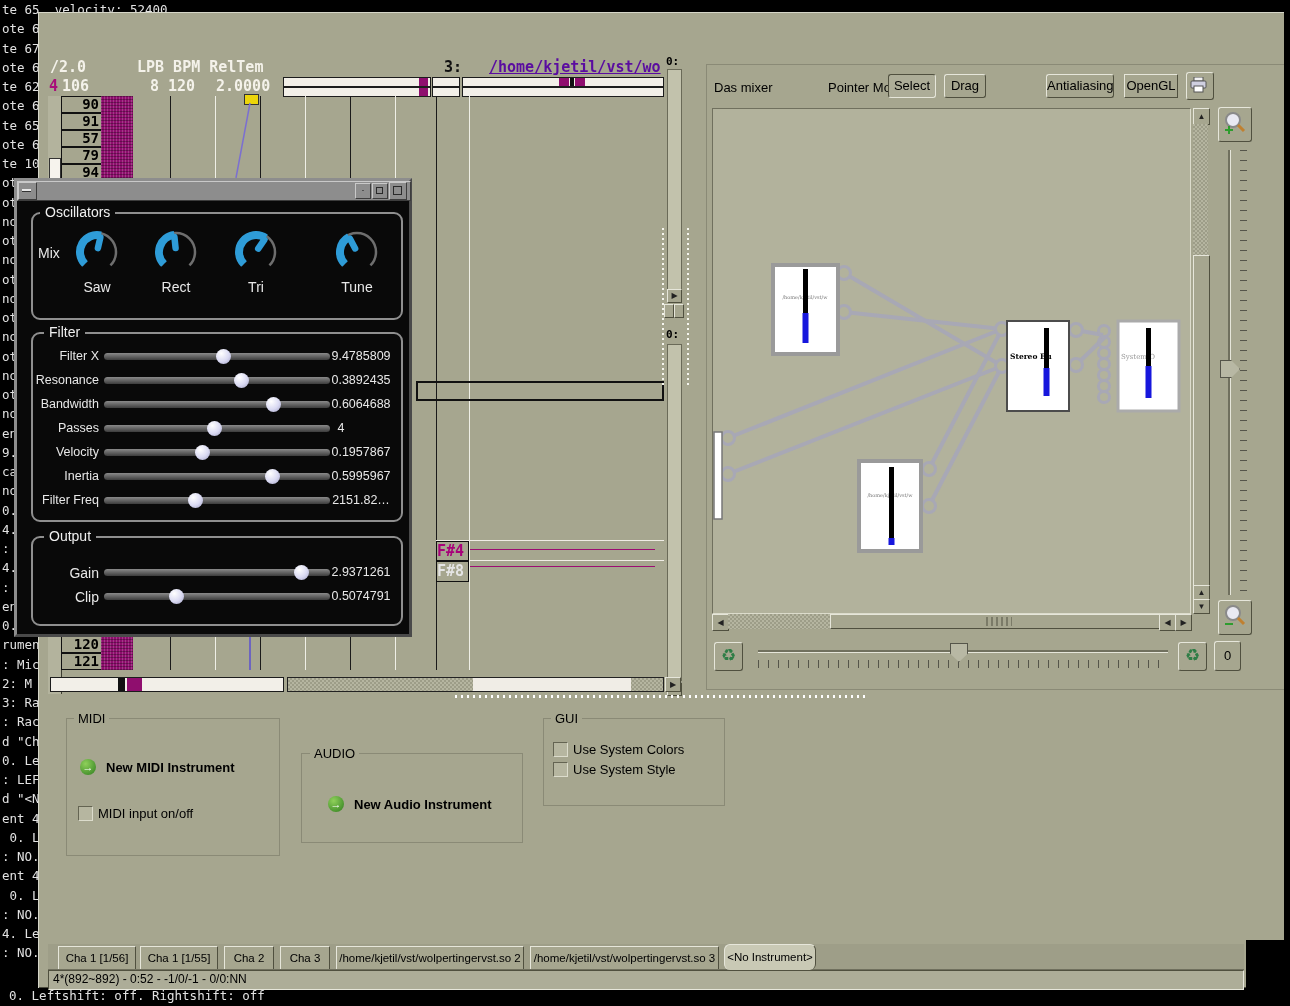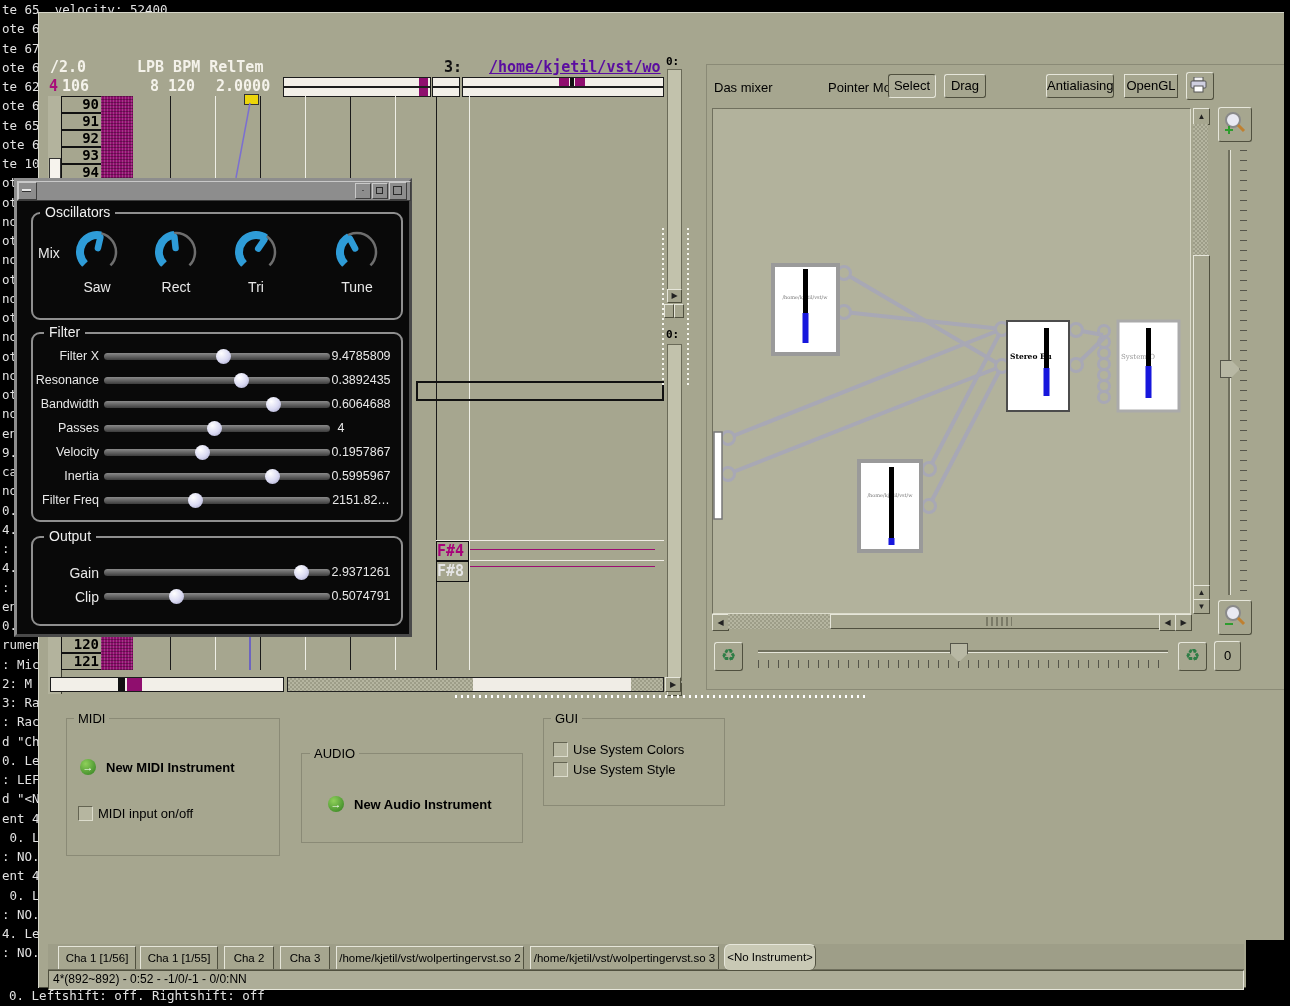--- a/index.html
+++ b/index.html
@@ -150,22 +150,22 @@
     <div class="a" style="left:107px;top:0;width:4px;height:8px;background:#111;"></div>
     <div class="a" style="left:112px;top:0;width:10px;height:8px;background:#8f0e6e;"></div>
   </div>
   <div class="a whitebar" style="left:462px;top:87px;width:200px;height:8px;z-index:2;"></div>
 
   <div class="a" style="left:48px;top:96px;width:13px;height:598px;background:#b3b39d;border-right:1px solid #3c3c30;z-index:2;"></div>
   <div class="a" style="left:49px;top:158px;width:10px;height:19px;background:#f6f3ed;border:1px solid #333;z-index:2;"></div>
 
   <div class="a mono b" style="left:61px;top:96px;width:37px;height:15px;border:1px solid #111;font-size:14px;line-height:15px;text-align:right;padding-right:2px;z-index:2;">90</div>
   <div class="a mono b" style="left:61px;top:113px;width:37px;height:15px;border:1px solid #111;font-size:14px;line-height:15px;text-align:right;padding-right:2px;z-index:2;">91</div>
-  <div class="a mono b" style="left:61px;top:130px;width:37px;height:15px;border:1px solid #111;font-size:14px;line-height:15px;text-align:right;padding-right:2px;z-index:2;">92</div>
-  <div class="a mono b" style="left:61px;top:147px;width:37px;height:15px;border:1px solid #111;font-size:14px;line-height:15px;text-align:right;padding-right:2px;z-index:2;">93</div>
+  <div class="a mono b" style="left:61px;top:130px;width:37px;height:15px;border:1px solid #111;font-size:14px;line-height:15px;text-align:right;padding-right:2px;z-index:2;">57</div>
+  <div class="a mono b" style="left:61px;top:147px;width:37px;height:15px;border:1px solid #111;font-size:14px;line-height:15px;text-align:right;padding-right:2px;z-index:2;">79</div>
   <div class="a mono b" style="left:61px;top:164px;width:37px;height:15px;border:1px solid #111;font-size:14px;line-height:15px;text-align:right;padding-right:2px;z-index:2;">94</div>
   <div class="a mono b" style="left:61px;top:636px;width:37px;height:15px;border:1px solid #111;font-size:14px;line-height:15px;text-align:right;padding-right:12px;z-index:2;">120</div>
   <div class="a mono b" style="left:61px;top:653px;width:37px;height:15px;border:1px solid #111;font-size:14px;line-height:15px;text-align:right;padding-right:2px;z-index:2;">121</div>
 
   <div class="a magpat" style="left:101px;top:96px;width:32px;height:85px;z-index:2;"></div>
   <div class="a magpat" style="left:101px;top:636px;width:32px;height:34px;z-index:2;"></div>
 
   <div class="a vline" style="left:170px;top:96px;height:574px;background:#1a1a1a;z-index:2;"></div>
   <div class="a vline" style="left:215px;top:96px;height:574px;background:#efefe6;z-index:2;"></div>
   <div class="a vline" style="left:260px;top:96px;height:574px;background:#1a1a1a;z-index:2;"></div>

